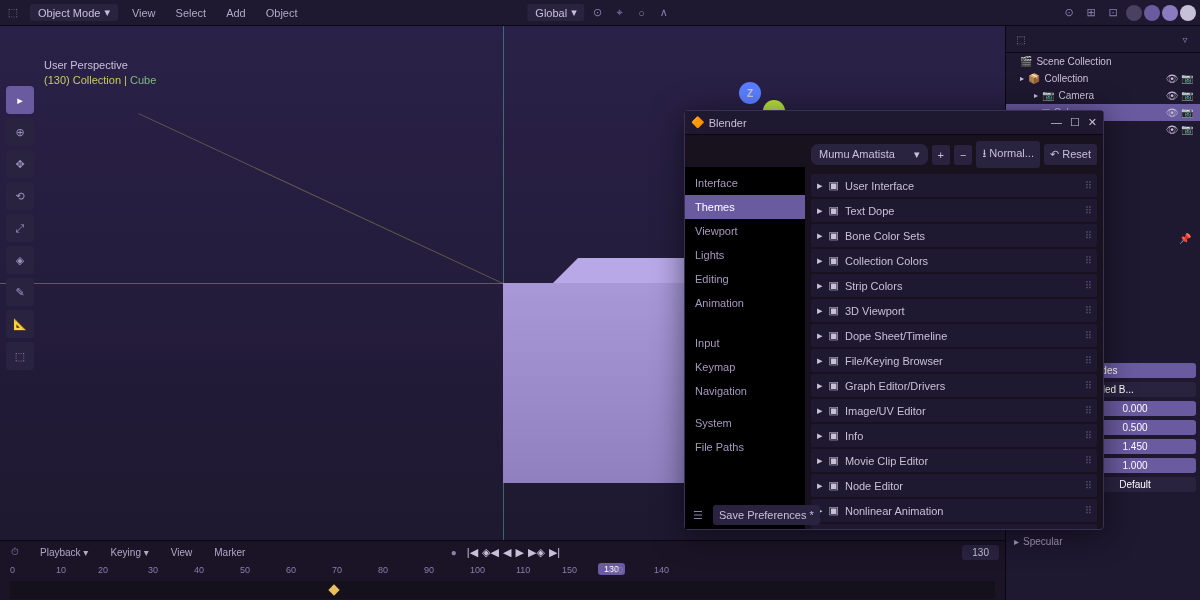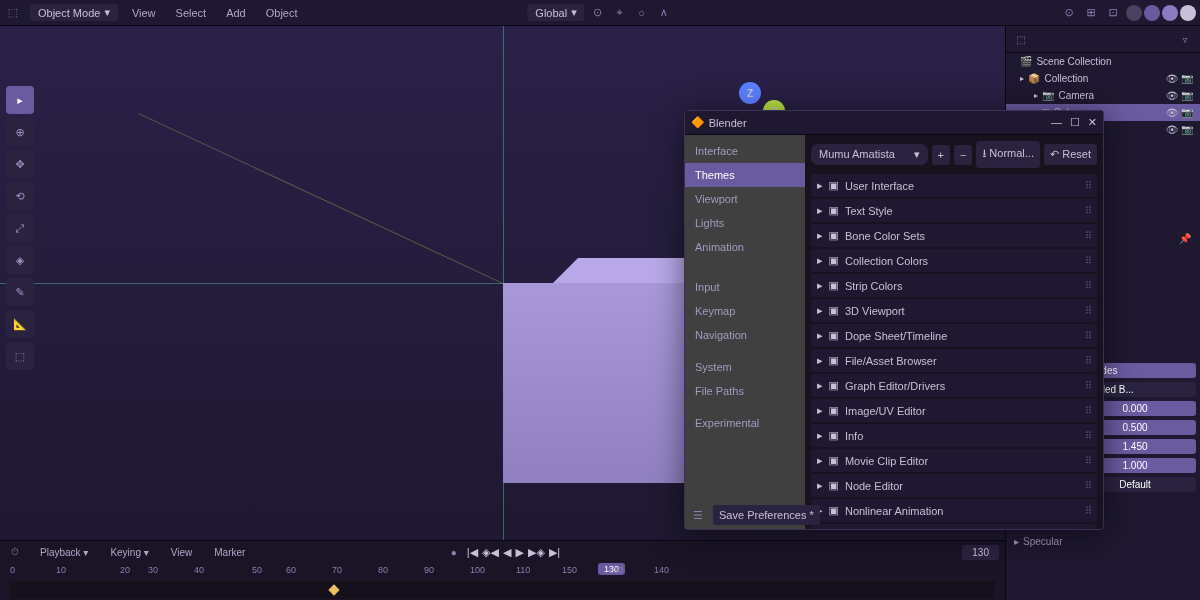--- a/index.html
+++ b/index.html
@@ -47,21 +47,21 @@
 .outliner-header { padding: 4px 6px; display: flex; align-items: center; gap: 4px; font-size: 10px; border-bottom: 1px solid #0a0614; }
 .outliner-row { padding: 3px 6px 3px 14px; display: flex; align-items: center; gap: 4px; font-size: 10px; cursor: pointer; }
 .outliner-row.active { background: #6a5aa0; }
 .outliner-row .row-icons { margin-left: auto; display: flex; gap: 3px; }
 .tri { font-size: 8px; }
 
 .prefs-window { position: absolute; top: 110px; left: 684px; width: 420px; height: 420px; background: #18121e; border: 1px solid #3a3054; border-radius: 4px; z-index: 20; box-shadow: 0 4px 30px rgba(0,0,0,0.5); }
 .prefs-titlebar { height: 24px; background: #1e1830; display: flex; align-items: center; padding: 0 6px; font-size: 11px; border-bottom: 1px solid #0a0614; }
 .prefs-titlebar .win-btns { margin-left: auto; display: flex; gap: 8px; }
 .prefs-body { display: flex; height: calc(100% - 24px); }
-.prefs-sidebar { width: 120px; background: #404040; display: flex; flex-direction: column; padding: 4px 0; }
+.prefs-sidebar { width: 120px; background: #000000; display: flex; flex-direction: column; padding: 4px 0; margin-top: 32px; }
 .prefs-tab { padding: 6px 10px; font-size: 11px; cursor: pointer; color: #a898c0; }
 .prefs-tab.active { background: #6a5aa0; color: #fff; }
 .prefs-tab.spacer { height: 8px; padding: 0; }
 .prefs-content { flex: 1; padding: 6px; overflow-y: auto; }
 .prefs-top-row { display: flex; gap: 4px; margin-bottom: 6px; align-items: center; }
 .theme-select { flex: 1; background: #2a2340; padding: 4px 8px; border-radius: 7px; display: flex; justify-content: space-between; cursor: pointer; }
 .mini-btn { background: #2a2340; padding: 4px 6px; border-radius: 3px; cursor: pointer; font-size: 11px; }
 .theme-section { display: flex; align-items: center; padding: 5px 6px; background: #1e1830; margin-bottom: 2px; border-radius: 2px; cursor: pointer; gap: 6px; font-size: 11px; }
 .theme-section .drag { margin-left: auto; color: #5a4f78; font-size: 10px; letter-spacing: -1px; }
 .prefs-footer { position: absolute; bottom: 4px; left: 4px; display: flex; gap: 6px; align-items: center; }
@@ -133,20 +133,26 @@
 
 <div class="options-btn">
   <span>Options</span> ▾
 </div>
 
 <div class="viewport">
   <div class="grid-line" style="top:50%;left:0;right:0;height:1px;background:rgba(100,220,180,0.4)"></div>
   <div class="grid-line" style="left:50%;top:0;bottom:0;width:1px;background:rgba(100,220,180,0.4)"></div>
   <div class="grid-line" style="top:50%;left:10%;width:80%;height:1px;transform:rotate(25deg);background:rgba(220,220,100,0.3)"></div>
 
+  <div class="perspective-label">
+    <div>User Perspective</div>
+    <div>
+      <span class="persp-sub">(130) Collection</span><span class="persp-sub"> | </span><span class="persp-obj">Cube</span>
+    </div>
+  </div>
 
   <div class="left-toolbar">
     <div class="tool-btn active">▸</div>
     <div class="tool-btn">⊕</div>
     <div class="tool-btn">✥</div>
     <div class="tool-btn">⟲</div>
     <div class="tool-btn">⤢</div>
     <div class="tool-btn">◈</div>
     <div class="tool-btn">✎</div>
     <div class="tool-btn">📐</div>
@@ -226,31 +232,31 @@
       <span>☐</span>
       <span>✕</span>
     </div>
   </div>
   <div class="prefs-body">
     <div class="prefs-sidebar" id="prefs-tabs">
         <div class="prefs-tab">Interface</div>
         <div class="prefs-tab active">Themes</div>
         <div class="prefs-tab">Viewport</div>
         <div class="prefs-tab">Lights</div>
+        <div class="prefs-tab">Editing</div>
         <div class="prefs-tab">Animation</div>
         <div class="prefs-tab spacer"></div>
         <div class="prefs-tab spacer"></div>
         <div class="prefs-tab">Input</div>
         <div class="prefs-tab">Keymap</div>
         <div class="prefs-tab">Navigation</div>
         <div class="prefs-tab spacer"></div>
         <div class="prefs-tab">System</div>
         <div class="prefs-tab">File Paths</div>
         <div class="prefs-tab spacer"></div>
-        <div class="prefs-tab">Experimental</div>
       </div>
     <div class="prefs-content">
       <div class="prefs-top-row">
         <div class="theme-select">
           <span>Mumu Amatista</span>
           <span>▾</span>
         </div>
         <div class="mini-btn">+</div>
         <div class="mini-btn">−</div>
         <div class="mini-btn">⭳ <span>Normal...</span></div>
@@ -259,21 +265,21 @@
       <div id="theme-sections">
           <div class="theme-section">
             <span>▸</span>
             <span>▣</span>
             <span>User Interface</span>
             <span class="drag">⠿</span>
           </div>
           <div class="theme-section">
             <span>▸</span>
             <span>▣</span>
-            <span>Text Style</span>
+            <span>Text Dope</span>
             <span class="drag">⠿</span>
           </div>
           <div class="theme-section">
             <span>▸</span>
             <span>▣</span>
             <span>Bone Color Sets</span>
             <span class="drag">⠿</span>
           </div>
           <div class="theme-section">
             <span>▸</span>
@@ -295,21 +301,21 @@
           </div>
           <div class="theme-section">
             <span>▸</span>
             <span>▣</span>
             <span>Dope Sheet/Timeline</span>
             <span class="drag">⠿</span>
           </div>
           <div class="theme-section">
             <span>▸</span>
             <span>▣</span>
-            <span>File/Asset Browser</span>
+            <span>File/Keying Browser</span>
             <span class="drag">⠿</span>
           </div>
           <div class="theme-section">
             <span>▸</span>
             <span>▣</span>
             <span>Graph Editor/Drivers</span>
             <span class="drag">⠿</span>
           </div>
           <div class="theme-section">
             <span>▸</span>
@@ -368,24 +374,24 @@
       <span class="play-btn">▶</span>
       <span class="play-btn">▶◈</span>
       <span class="play-btn">▶|</span>
     </div>
     <div class="frame-display">130</div>
   </div>
   <div class="timeline-ruler" id="timeline-ticks">
     <div class="frame-marker" style="left:598px">130</div>
   <span class="tick" style="left: 10px;">0</span>
       <span class="tick" style="left: 56px;">10</span>
-      <span class="tick" style="left: 120px;">20</span>
+      <span class="tick" style="left: 98px;">20</span>
       <span class="tick" style="left: 148px;">30</span>
       <span class="tick" style="left: 194px;">40</span>
-      <span class="tick" style="left: 252px; text-align: center;">50</span>
+      <span class="tick" style="left: 240px; text-align: center;">50</span>
       <span class="tick" style="left: 286px;">60</span>
       <span class="tick" style="left: 332px;">70</span>
       <span class="tick" style="left: 378px;">80</span>
       <span class="tick" style="left: 424px;">90</span>
       <span class="tick" style="left: 470px;">100</span>
       <span class="tick" style="left: 516px;">110</span>
       <span class="tick" style="left: 562px;">150</span>
       <span class="tick" style="left: 608px;">130</span>
       <span class="tick" style="left: 654px;">140</span>
     </div>

